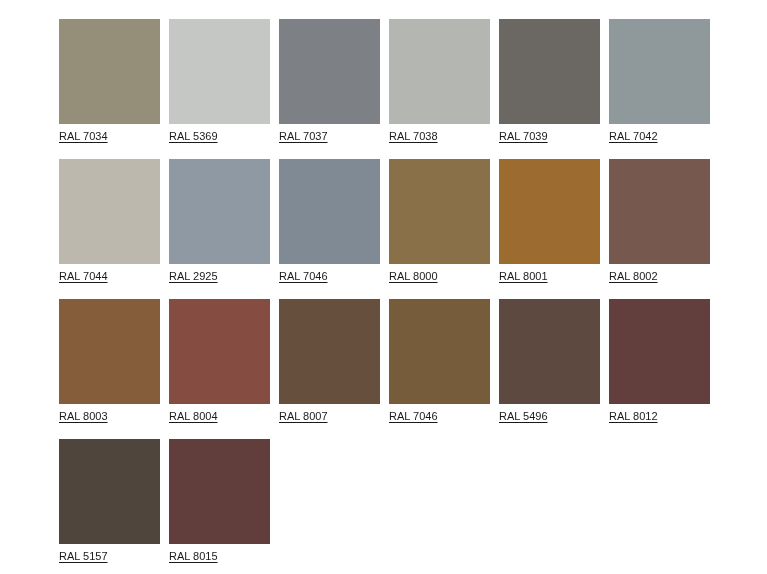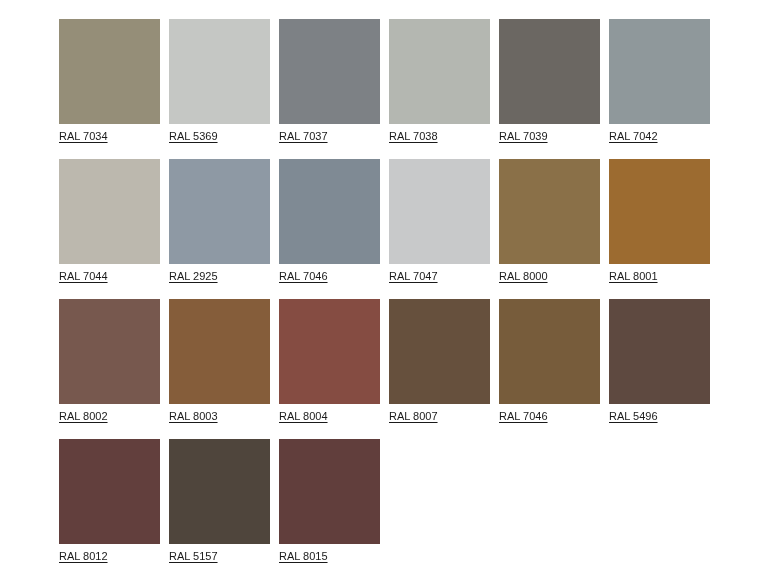--- a/index.html
+++ b/index.html
@@ -61,21 +61,20 @@
   <div class="swatch-grid">
       <div class="swatch-cell"><div class="swatch-chip" style="background: rgb(149, 142, 120);"></div><a class="swatch-label">RAL 7034</a></div>
       <div class="swatch-cell"><div class="swatch-chip" style="background: rgb(197, 199, 196);"></div><a class="swatch-label">RAL 5369</a></div>
       <div class="swatch-cell"><div class="swatch-chip" style="background: rgb(125, 129, 133);"></div><a class="swatch-label">RAL 7037</a></div>
       <div class="swatch-cell"><div class="swatch-chip" style="background: rgb(180, 183, 177);"></div><a class="swatch-label">RAL 7038</a></div>
       <div class="swatch-cell"><div class="swatch-chip" style="background: rgb(107, 103, 98);"></div><a class="swatch-label">RAL 7039</a></div>
       <div class="swatch-cell"><div class="swatch-chip" style="background: rgb(143, 152, 155);"></div><a class="swatch-label">RAL 7042</a></div>
       <div class="swatch-cell"><div class="swatch-chip" style="background: rgb(188, 184, 174);"></div><a class="swatch-label">RAL 7044</a></div>
       <div class="swatch-cell"><div class="swatch-chip" style="background: rgb(142, 153, 164);"></div><a class="swatch-label">RAL 2925</a></div>
       <div class="swatch-cell"><div class="swatch-chip" style="background: rgb(127, 138, 148);"></div><a class="swatch-label">RAL 7046</a></div>
-      <div class="swatch-cell"><div class="swatch-chip" style="background: rgb(200, 201, 202);"></div><a class="swatch-label">RAL 7047</a></div>
       <div class="swatch-cell"><div class="swatch-chip" style="background: rgb(138, 112, 72);"></div><a class="swatch-label">RAL 8000</a></div>
       <div class="swatch-cell"><div class="swatch-chip" style="background: rgb(156, 107, 48);"></div><a class="swatch-label">RAL 8001</a></div>
       <div class="swatch-cell"><div class="swatch-chip" style="background: rgb(119, 88, 78);"></div><a class="swatch-label">RAL 8002</a></div>
       <div class="swatch-cell"><div class="swatch-chip" style="background: rgb(133, 93, 58);"></div><a class="swatch-label">RAL 8003</a></div>
       <div class="swatch-cell"><div class="swatch-chip" style="background: rgb(133, 76, 66);"></div><a class="swatch-label">RAL 8004</a></div>
       <div class="swatch-cell"><div class="swatch-chip" style="background: rgb(102, 80, 61);"></div><a class="swatch-label">RAL 8007</a></div>
       <div class="swatch-cell"><div class="swatch-chip" style="background: rgb(119, 92, 59);"></div><a class="swatch-label">RAL 7046</a></div>
       <div class="swatch-cell"><div class="swatch-chip" style="background: rgb(94, 73, 64);"></div><a class="swatch-label">RAL 5496</a></div>
       <div class="swatch-cell"><div class="swatch-chip" style="background: rgb(98, 63, 61);"></div><a class="swatch-label">RAL 8012</a></div>
       <div class="swatch-cell"><div class="swatch-chip" style="background: rgb(79, 69, 60);"></div><a class="swatch-label">RAL 5157</a></div>

